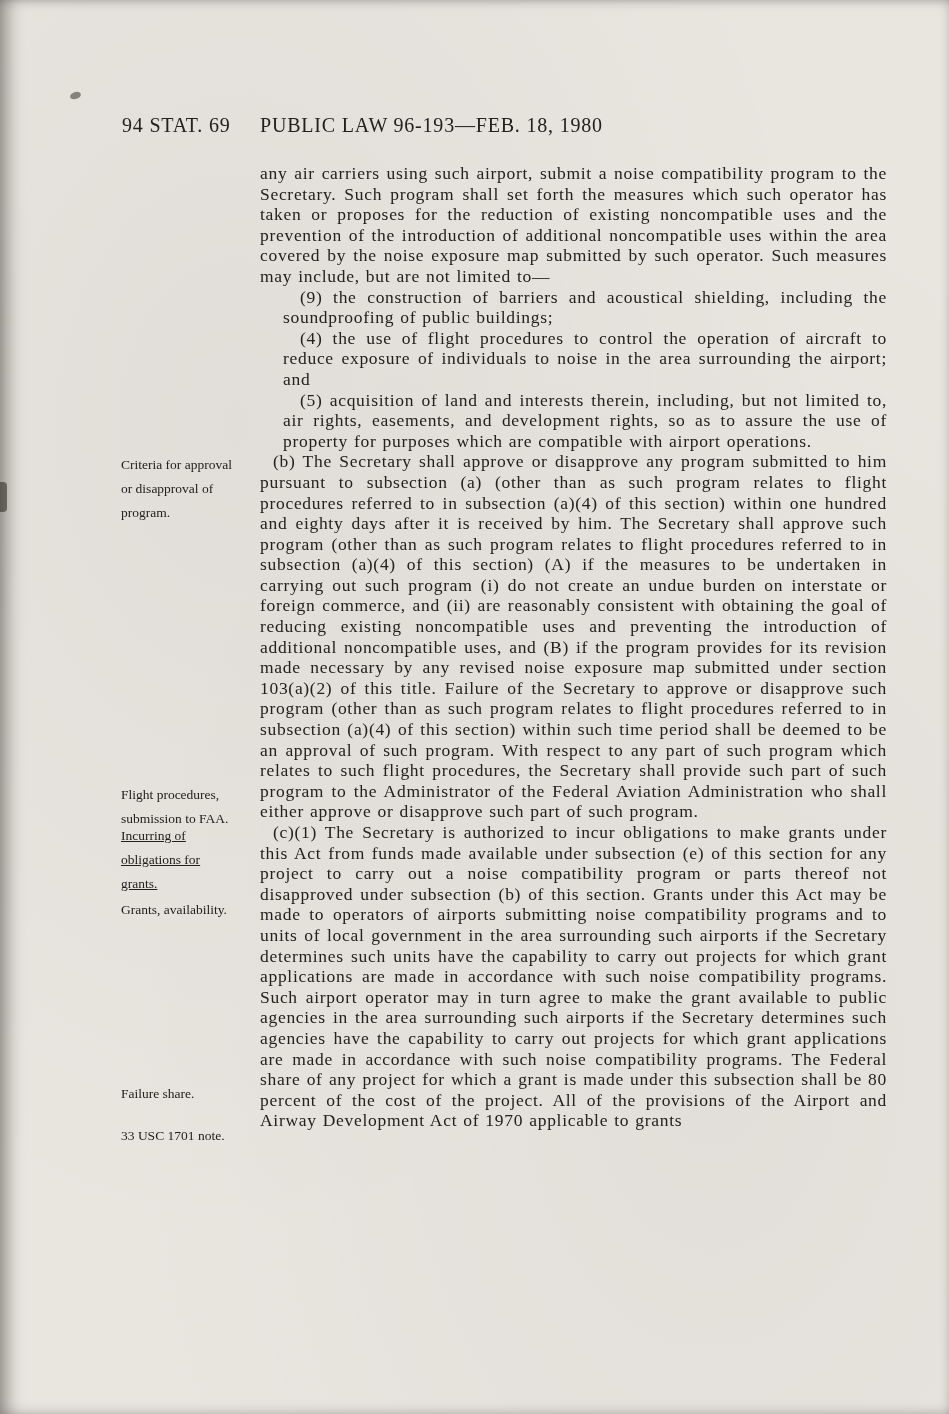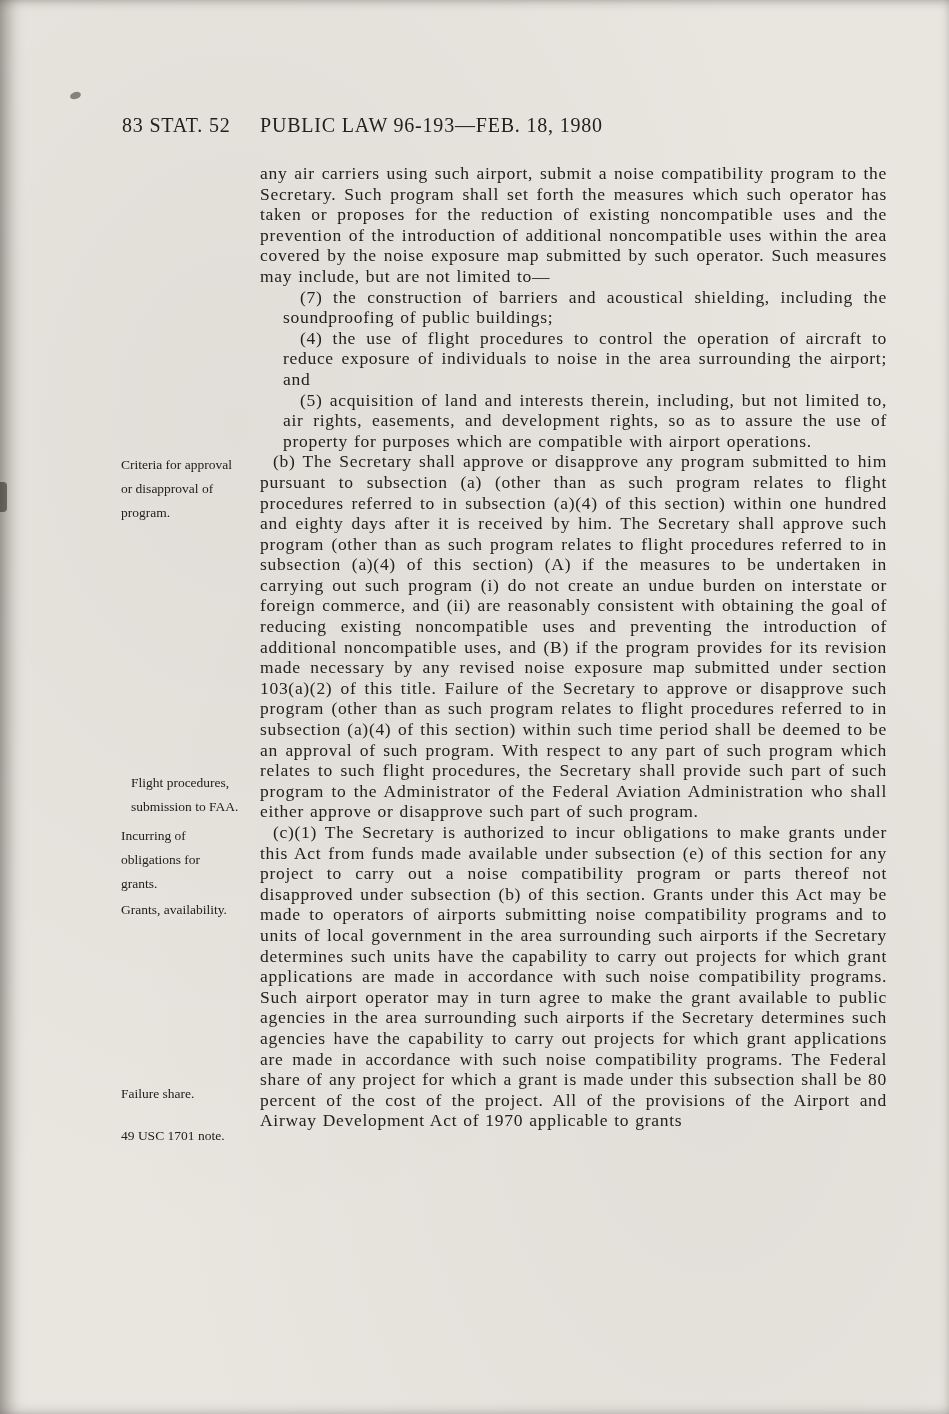--- a/index.html
+++ b/index.html
@@ -74,54 +74,54 @@
     width: 114px;
     font-size: 13.5px;
     line-height: 24px;
     letter-spacing: 0;
     word-spacing: 0;
     text-align: left;
     text-indent: 0;
     hyphens: none;
   }
   .mn-criteria   { top: 2px; }
-  .mn-flight     { top: 320px; margin-left: 10px; }
-  .mn-incurring  { top: 2px; }
+  .mn-flight     { top: 332px; }
+  .mn-incurring  { top: 2px; text-decoration: underline; }
   .mn-grants     { top: 76px; }
   .mn-federal    { top: 260px; }
   .mn-usc        { top: 302px; }
 </style>
 </head>
 <body>
 
 <div class="page">
 
   <div class="scan-speck"></div>
   <div class="scan-edge-mark"></div>
 
-  <div class="header-stat">83 STAT. 52</div>
+  <div class="header-stat">94 STAT. 69</div>
 
   <div class="header-title">PUBLIC LAW 96-193—FEB. 18, 1980</div>
 
   <div class="body-col">
 
     <p>any air carriers using such airport, submit a noise compatibility program to the Secretary. Such program shall set forth the measures which such operator has taken or proposes for the reduction of existing noncompatible uses and the prevention of the introduction of additional noncompatible uses within the area covered by the noise exposure map submitted by such operator. Such measures may include, but are not limited to—</p>
 
-    <p class="list-item">(7) the construction of barriers and acoustical shielding, including the soundproofing of public buildings;</p>
+    <p class="list-item">(9) the construction of barriers and acoustical shielding, including the soundproofing of public buildings;</p>
     <p class="list-item">(4) the use of flight procedures to control the operation of aircraft to reduce exposure of individuals to noise in the area surrounding the airport; and</p>
     <p class="list-item">(5) acquisition of land and interests therein, including, but not limited to, air rights, easements, and development rights, so as to assure the use of property for purposes which are compatible with airport operations.</p>
 
     <p class="indent rel">
       <span class="mn mn-criteria">Criteria for approval or disapproval of program.</span>
       <span class="mn mn-flight">Flight procedures, submission to FAA.</span>
       <span>(b) The Secretary shall approve or disapprove any program submitted to him pursuant to subsection (a) (other than as such program relates to flight procedures referred to in subsection (a)(4) of this section) within one hundred and eighty days after it is received by him. The Secretary shall approve such program (other than as such program relates to flight procedures referred to in subsection (a)(4) of this section) (A) if the measures to be undertaken in carrying out such program (i) do not create an undue burden on interstate or foreign commerce, and (ii) are reasonably consistent with obtaining the goal of reducing existing noncompatible uses and preventing the introduction of additional noncompatible uses, and (B) if the program provides for its revision made necessary by any revised noise exposure map submitted under section 103(a)(2) of this title. Failure of the Secretary to approve or disapprove such program (other than as such program relates to flight procedures referred to in subsection (a)(4) of this section) within such time period shall be deemed to be an approval of such program. With respect to any part of such program which relates to such flight procedures, the Secretary shall provide such part of such program to the Administrator of the Federal Aviation Administration who shall either approve or disapprove such part of such program.</span>
     </p>
 
     <p class="indent rel">
       <span class="mn mn-incurring">Incurring of obligations for grants.</span>
       <span class="mn mn-grants">Grants, availability.</span>
       <span class="mn mn-federal">Failure share.</span>
-      <span class="mn mn-usc">49 USC 1701 note.</span>
+      <span class="mn mn-usc">33 USC 1701 note.</span>
       <span>(c)(1) The Secretary is authorized to incur obligations to make grants under this Act from funds made available under subsection (e) of this section for any project to carry out a noise compatibility program or parts thereof not disapproved under subsection (b) of this section. Grants under this Act may be made to operators of airports submitting noise compatibility programs and to units of local government in the area surrounding such airports if the Secretary determines such units have the capability to carry out projects for which grant applications are made in accordance with such noise compatibility programs. Such airport operator may in turn agree to make the grant available to public agencies in the area surrounding such airports if the Secretary determines such agencies have the capability to carry out projects for which grant applications are made in accordance with such noise compatibility programs. The Federal share of any project for which a grant is made under this subsection shall be 80 percent of the cost of the project. All of the provisions of the Airport and Airway Development Act of 1970 applicable to grants</span>
     </p>
 
   </div>
 </div>
 
 </body></html>

